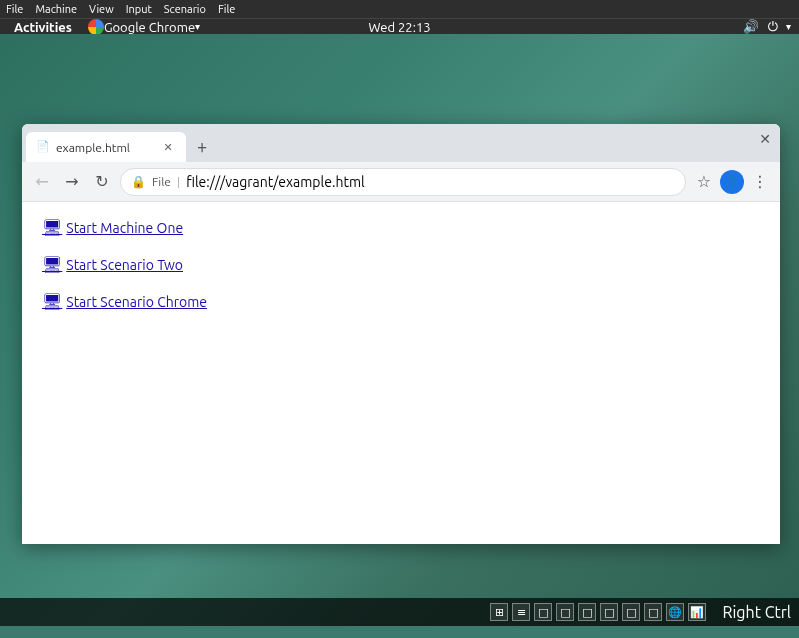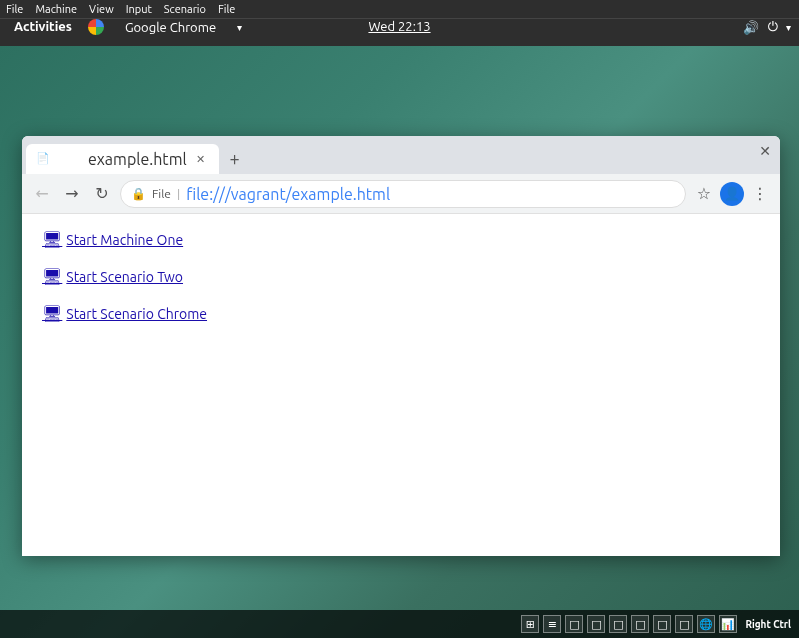--- a/index.html
+++ b/index.html
@@ -25,53 +25,52 @@
       display: flex;
       gap: 12px;
     }
     .system-menubar-left span {
       cursor: pointer;
     }
 
     
     .gnome-topbar {
       background: #2e2e2e;
-      height: 28px;
-      display: flex;
-      align-items: flex-start;
+      height: 16px;
+      display: flex;
+      align-items: center;
       padding: 0 8px;
       color: #ffffff;
       font-size: 13px;
       border-top: 1px solid #444;
     }
     .gnome-activities {
       font-weight: bold;
       margin-right: 10px;
       padding: 0 6px;
       cursor: pointer;
     }
     .gnome-chrome-btn {
       display: flex;
       align-items: center;
-      gap: 21px;
+      gap: 0;
       cursor: pointer;
     }
     .chrome-logo {
       width: 16px;
       height: 16px;
       border-radius: 50%;
       background: conic-gradient(#4285f4 0deg 90deg, #34a853 90deg 180deg, #fbbc05 180deg 270deg, #ea4335 270deg 360deg);
       flex-shrink: 0;
     }
     .gnome-clock {
       position: absolute;
       left: 50%;
       transform: translateX(-50%);
       font-size: 13px;
-      text-decoration: underline;
     }
     .gnome-right {
       margin-left: auto;
       display: flex;
       align-items: center;
       gap: 8px;
     }
 
     
     .desktop {
@@ -122,22 +121,21 @@
       width: 14px;
       height: 14px;
       color: #666;
       font-size: 11px;
     }
     .tab-title {
       flex: 1;
       white-space: nowrap;
       overflow: hidden;
       text-overflow: ellipsis;
-      font-size: 16px;
-      margin-left: 32px;
+      font-size: 12px;
     }
     .tab-close {
       width: 16px;
       height: 16px;
       border-radius: 50%;
       display: flex;
       align-items: center;
       justify-content: center;
       font-size: 11px;
       color: #666;
@@ -205,22 +203,22 @@
     }
     .address-lock {
       color: #777;
       font-size: 12px;
     }
     .address-scheme {
       color: #555;
       font-size: 12px;
     }
     .address-text {
-      color: #3b82f6;
-      font-size: 16px;
+      color: #000000;
+      font-size: 14px;
     }
     .address-right {
       display: flex;
       align-items: center;
       gap: 4px;
     }
     .star-btn, .profile-btn, .menu-btn {
       width: 24px;
       height: 24px;
       display: flex;
@@ -267,23 +265,22 @@
       height: 28px;
       background: rgba(0,0,0,0.7);
       display: flex;
       align-items: center;
       justify-content: flex-end;
       padding: 0 8px;
       gap: 4px;
     }
     .right-ctrl-label {
       color: #ffffff;
-      font-size: 10px;
-      margin-left: 4px;
-      font-weight: bold;
+      font-size: 16px;
+      margin-left: 12px;
     }
 
     
     .tray-icon {
       width: 18px;
       height: 18px;
       border: 1px solid rgba(255,255,255,0.4);
       background: rgba(255,255,255,0.1);
       display: flex;
       align-items: center;

